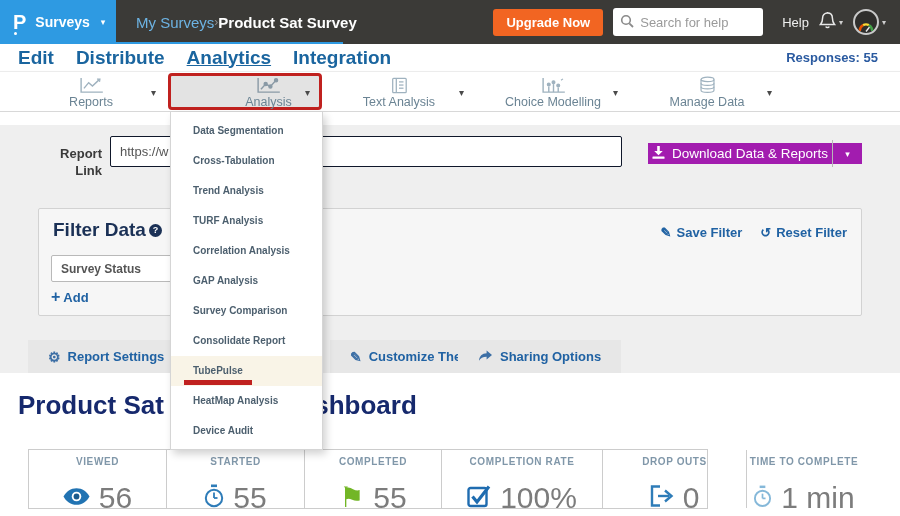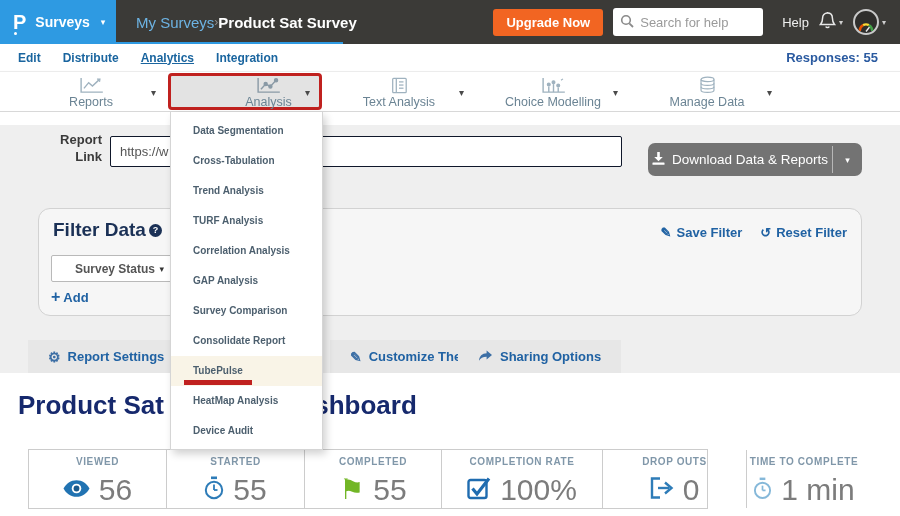--- a/index.html
+++ b/index.html
@@ -25,70 +25,70 @@
   .search-wrap input::placeholder { color:#9a9a9a; }
   .search-glyph { position:absolute; left:7px; top:6px; }
   .help-link { color:#efefef; font-size:13px; margin-left:9px; cursor:pointer; }
   .bell-wrap, .avatar-wrap { display:flex; align-items:center; gap:3px; cursor:pointer; }
   .mini-caret { color:#cfcfcf; font-size:8px; }
   .avatar { width:26px; height:26px; border-radius:50%; border:2px solid #c9c9c9; background:#2f2e2c; display:flex; align-items:flex-end; justify-content:center; overflow:hidden; }
   .blue-edge { position:absolute; left:0; bottom:0; width:343px; height:2px; background:#2e9ae2; }
 
   
   .subnav { position:absolute; left:0; top:44px; width:900px; height:27px; background:#fff; display:flex; align-items:center; padding:0 22px 0 18px; gap:22px; }
-  .subnav a { color:#1a659f; font-size:12px; font-weight:600; text-decoration:none; cursor:pointer; }
+  .subnav a { color:#1a659f; font-size:19px; font-weight:600; text-decoration:none; cursor:pointer; }
   .subnav a.active { text-decoration:underline; }
   .responses { margin-left:auto; color:#2a5aa0; font-size:13px; font-weight:600; }
 
   
   .toolbar { position:absolute; left:0; top:71px; width:900px; height:41px; background:#fff; border-top:1px solid #ececec; border-bottom:1px solid #d8d8d8; box-shadow:0 1px 2px rgba(0,0,0,.08); display:flex; padding-left:14px; }
   .tool-item { position:relative; width:154px; height:37px; margin-top:1px; text-align:center; border:3px solid transparent; border-radius:4px; cursor:pointer; padding-top:1px; }
   .tool-item.active { background:#e3e3e3; border-color:#c0211f;padding-left:47px; }
   .tool-icon { height:17px; display:flex; justify-content:center; align-items:flex-end; }
   .tool-label { font-size:12.5px; color:#6b8494; margin-top:1px; }
   .tool-caret { position:absolute; right:9px; top:11px; color:#4a4a4a; font-size:10px; }
 
   
   .content { position:absolute; left:0; top:112px; width:900px; height:404px; background:#fff; }
   .gray-band { position:absolute; left:0; top:13px; width:900px; height:248px; background:#efefef; }
   .report-row { position:absolute; left:0; top:18px; width:900px; }
-  .report-label { position:absolute; left:50px; top:2px; width:52px; text-align:right; font-size:13px; font-weight:700; color:#3a3a3a; line-height:1.3; }
+  .report-label { position:absolute; left:50px; top:16px; width:52px; text-align:right; font-size:13px; font-weight:700; color:#3a3a3a; line-height:1.3; }
   .report-input { position:absolute; left:110px; top:6px; width:512px; height:31px; background:#fff; border:1px solid #0f172a; border-radius:2px; font-size:13px; color:#555; padding:0 9px; font-family:"Liberation Sans",sans-serif; }
-  .dl-btn { position:absolute; left:648px; top:13px; width:214px; height:33px; background:#737373; border:none; border-radius:7px; color:#fff; font-size:13.5px; display:flex; align-items:center; cursor:pointer; font-family:"Liberation Sans",sans-serif; }
+  .dl-btn { position:absolute; left:648px; top:13px; width:214px; height:21px; background:#a21caf; border:none; border-radius:0; color:#fff; font-size:13.5px; display:flex; align-items:center; cursor:pointer; font-family:"Liberation Sans",sans-serif; }
   .dl-main { flex:1; display:flex; align-items:center; justify-content:center; gap:7px; }
   .dl-split { width:30px; height:27px; border-left:1px solid #b7b7b7; display:flex; align-items:center; justify-content:center; font-size:9px; }
 
   
-  .filter-panel { position:absolute; left:38px; top:96px; width:824px; height:108px; background:#f6f6f6; border:1px solid #d2d2d2; border-radius:12px; }
+  .filter-panel { position:absolute; left:38px; top:96px; width:824px; height:108px; background:#f6f6f6; border:1px solid #d2d2d2; border-radius:2px; }
   .filter-title { position:absolute; left:14px; top:10px; font-size:19px; font-weight:700; color:#1b3156; }
   .help-badge { display:inline-block; width:13px; height:13px; border-radius:50%; background:#1b3156; color:#fff; font-size:9px; font-weight:700; text-align:center; line-height:13px; vertical-align:middle; margin-left:3px; cursor:pointer; }
   .filter-links { position:absolute; right:14px; top:16px; display:flex; gap:18px; }
   .filter-links .flink { color:#2062a3; font-size:13px; font-weight:600; cursor:pointer; display:flex; align-items:center; gap:5px; }
   .flink .glyph { font-size:13px; }
-  .status-select { position:absolute; left:12px; top:46px; width:137px; height:27px; background:#fff; border:1px solid #b9b9b9; border-radius:2px; display:flex; align-items:center; padding:0 23px; cursor:pointer; }
+  .status-select { position:absolute; left:12px; top:46px; width:137px; height:27px; background:#fff; border:1px solid #b9b9b9; border-radius:2px; display:flex; align-items:center; padding:0 9px; cursor:pointer; }
   .status-select .val { font-size:12px; font-weight:600; color:#555; }
   .status-select .sel-caret { margin-left:auto; font-size:9px; color:#333; }
   .add-link { position:absolute; left:12px; top:80px; color:#2062a3; font-size:13px; font-weight:700; cursor:pointer; display:flex; align-items:center; gap:3px; }
   .add-link .plus { font-size:16px; font-weight:800; line-height:1; }
 
   
   .tabs { position:absolute; left:0; top:228px; width:900px; height:33px; }
   .tab { position:absolute; top:0; height:33px; background:#e7e7e7; color:#2062a3; font-size:13px; font-weight:600; display:flex; align-items:center; gap:7px; padding:0 20px; cursor:pointer; white-space:nowrap; }
   .tab .tab-glyph { font-size:14px; color:#3d6fa5; }
 
   
   .main-white { position:absolute; left:0; top:261px; width:900px; height:143px; background:#fff; }
   .page-title { position:absolute; left:18px; top:17px; font-size:26px; font-weight:800; color:#16296d; }
   .stats { position:absolute; left:28px; top:76px; width:680px; height:60px; display:flex; border:1px solid #ccc; background:#fff; }
   .stat { border-right:1px solid #ccc; display:flex; flex-direction:column; align-items:center; padding-top:6px; flex:none; }
   .stat:last-child { border-right:none; }
   .stat:nth-child(1){width:138px;} .stat:nth-child(2){width:138px;} .stat:nth-child(3){width:137px;}
   .stat:nth-child(4){width:161px;} .stat:nth-child(5){width:144px;} .stat:nth-child(6){width:114px;}
   .stat-label { font-size:10px; font-weight:600; letter-spacing:.6px; color:#8097a9; }
-  .stat-valrow { display:flex; align-items:center; gap:9px; margin-top:8px; }
+  .stat-valrow { display:flex; align-items:center; gap:9px; margin-top:16px; }
   .stat-value { font-size:30px; color:#7c7c7c; line-height:1; }
   .flag-glyph { font-size:28px; color:#72b626; line-height:1; }
 
   
   .dropdown { position:absolute; left:170px; top:112px; width:153px; background:#fff; border:1px solid #d5d5d5; border-top:none; box-shadow:3px 4px 8px rgba(0,0,0,.18); z-index:50; padding:4px 0 3px 0; }
   .dd-item { position:relative; height:30px; line-height:30px; padding-left:22px; font-size:10px; font-weight:600; color:#4c5f6e; cursor:pointer; white-space:nowrap; }
   .dd-item.hl { background:#f9f4e7; }
   .red-underline { position:absolute; left:13px; bottom:1px; width:68px; height:5px; background:#c0211f; }
 </style>
 </head>

